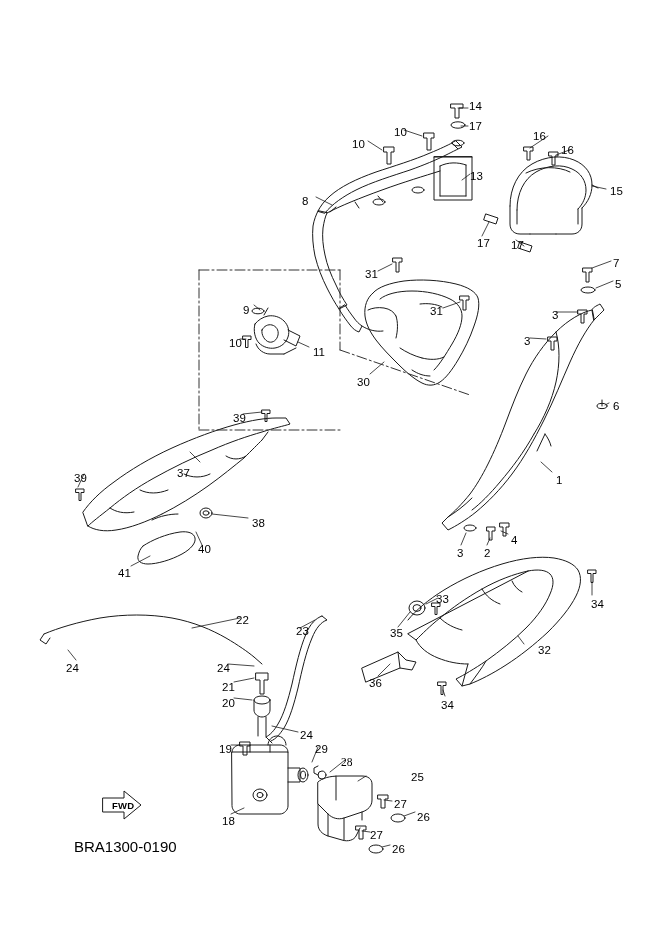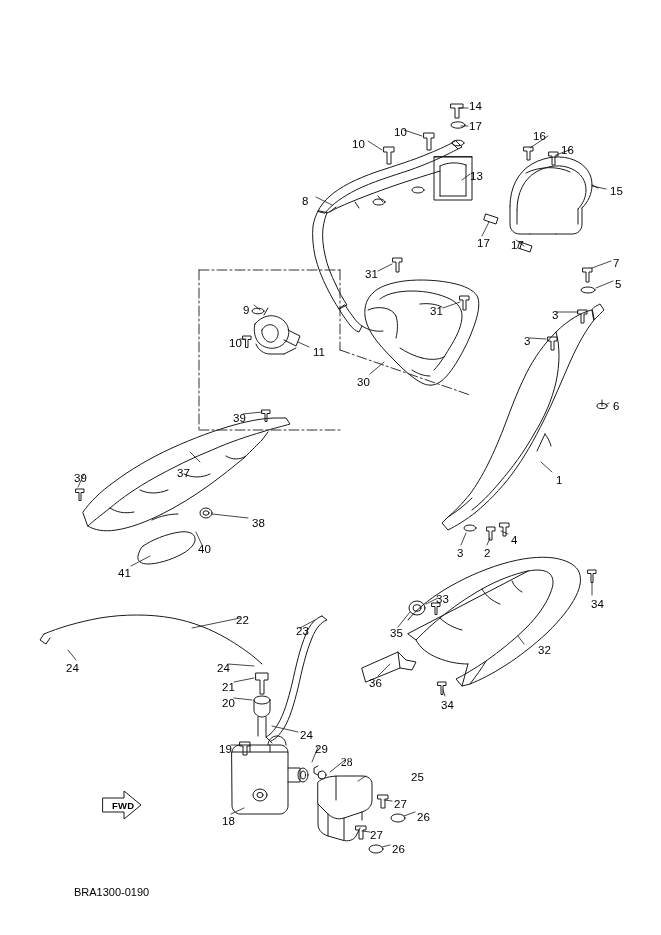--- a/index.html
+++ b/index.html
@@ -26,24 +26,23 @@
     font-family: "Liberation Sans", sans-serif;
     font-size: 11.5px;
     color: #000000;
     line-height: 1;
     white-space: nowrap;
     user-select: none;
   }
   .partcode {
     position: absolute;
     font-family: "Liberation Sans", sans-serif;
-    font-size: 11px;
+    font-size: 15px;
     color: #000000;
     white-space: nowrap;
-    margin-top: 48px;
   }
   .fwd-label {
     position: absolute;
     font-family: "Liberation Sans", sans-serif;
     font-size: 9.5px;
     font-weight: bold;
     color: #000000;
     letter-spacing: .3px;
   }
 </style>

